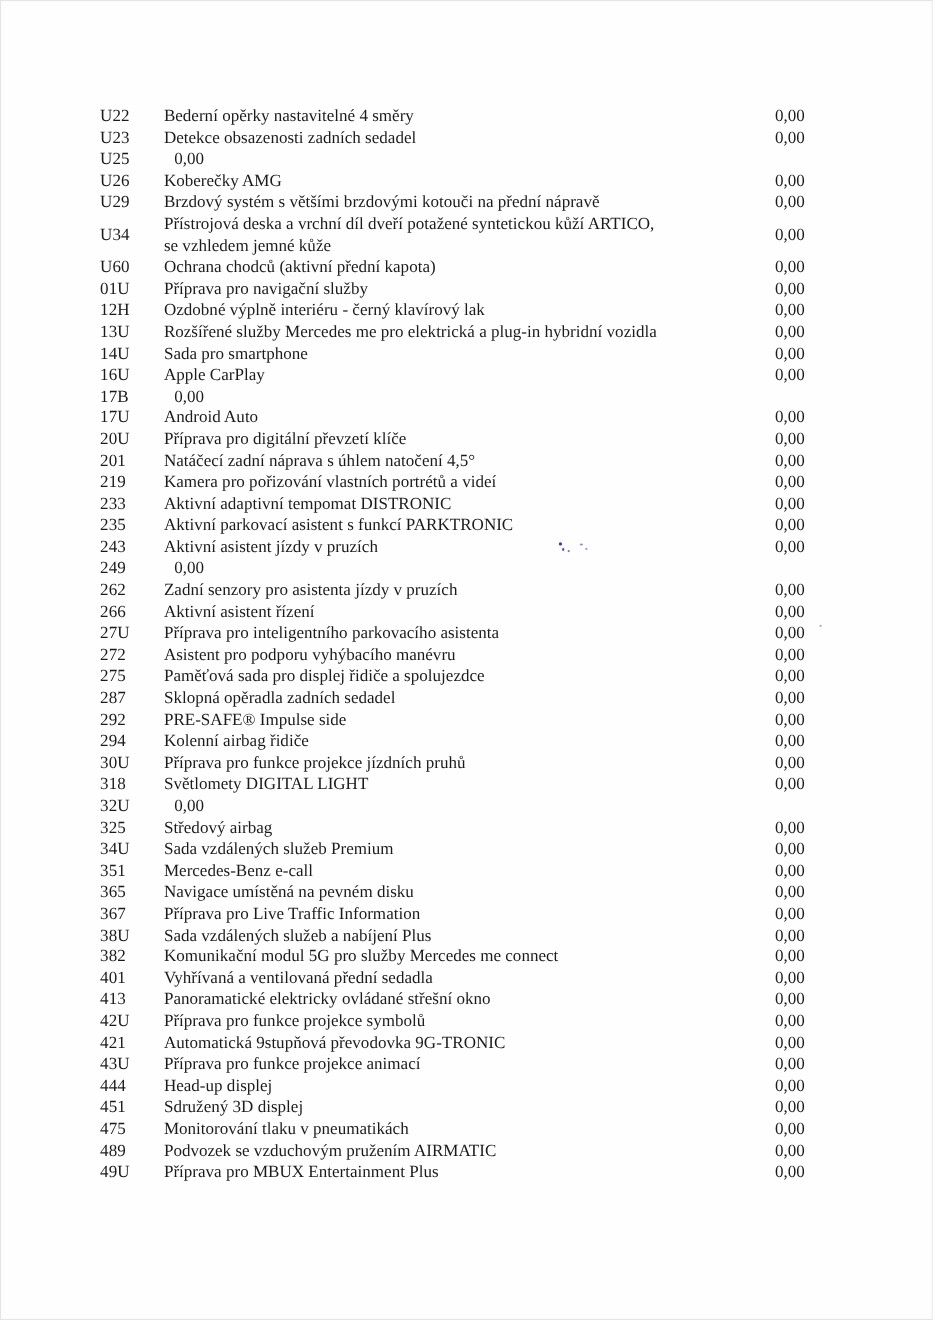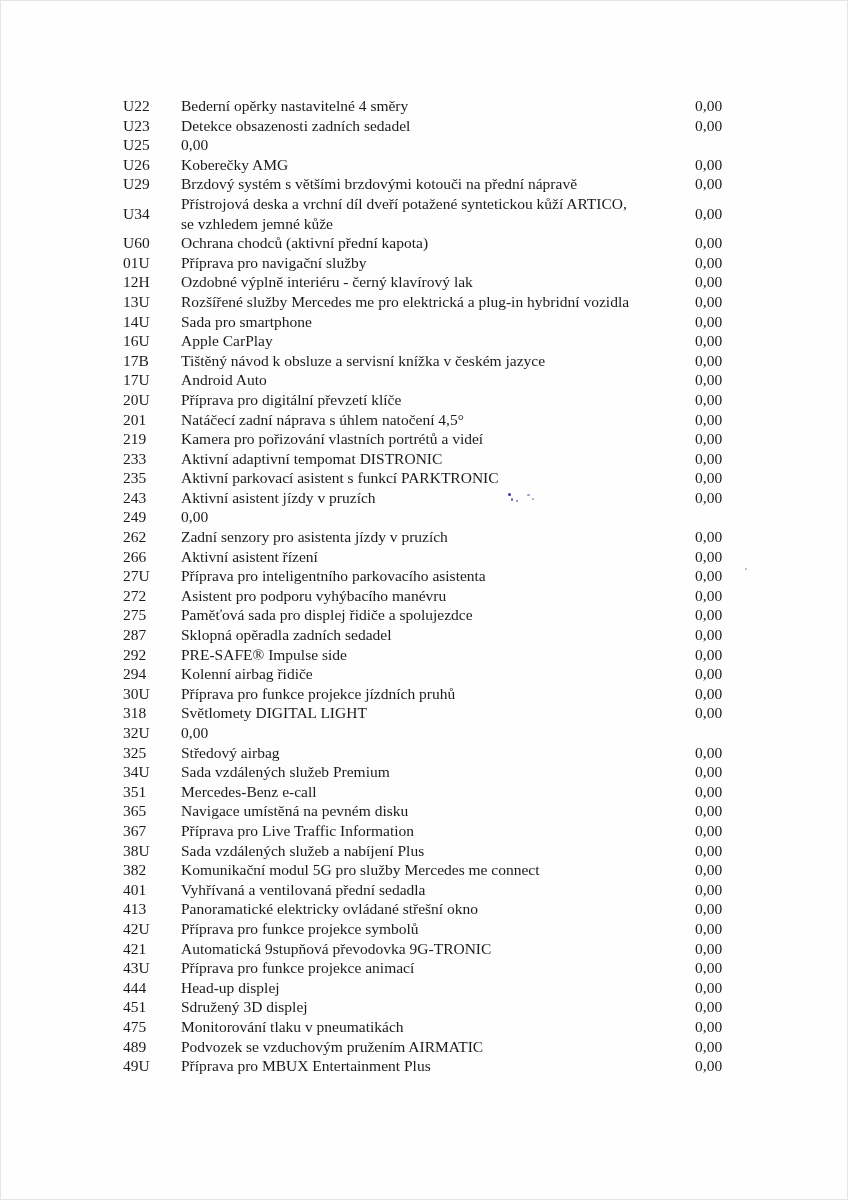--- a/index.html
+++ b/index.html
@@ -30,29 +30,28 @@
   }
   .row {
     display: flex;
     align-items: center;
     font-size: 15.5px;
     line-height: 19.6px;
   }
   .code {
     flex: 0 0 58px;
     width: 58px;
-    margin-left: 32px;
   }
   .desc {
     flex: 1 1 auto;
     white-space: pre-line;
   }
   .price {
     flex: 0 0 46px;
-    text-align: left;
+    text-align: center;
   }
   
   .speck {
     position: absolute;
     border-radius: 50%;
   }
   .speck.s1 { left: 507px; top: 492px; width: 3px; height: 3px; }
   .speck.s2 { left: 510px; top: 497px; width: 2px; height: 3px; opacity: .85; }
   .speck.s3 { left: 515px; top: 499px; width: 2px; height: 2px; opacity: .7; }
   .speck.s4 { left: 526px; top: 493px; width: 3px; height: 2px; opacity: .55; }
@@ -119,21 +118,20 @@
         <span class="desc">Sada pro smartphone</span>
         <span class="price">0,00</span>
       </div>
       <div class="row">
         <span class="code">16U</span>
         <span class="desc">Apple CarPlay</span>
         <span class="price">0,00</span>
       </div>
       <div class="row">
         <span class="code">17B</span>
-        <span class="desc">Tištěný návod k obsluze a servisní knížka v českém jazyce</span>
         <span class="price">0,00</span>
       </div>
       <div class="row">
         <span class="code">17U</span>
         <span class="desc">Android Auto</span>
         <span class="price">0,00</span>
       </div>
       <div class="row">
         <span class="code">20U</span>
         <span class="desc">Příprava pro digitální převzetí klíče</span>

